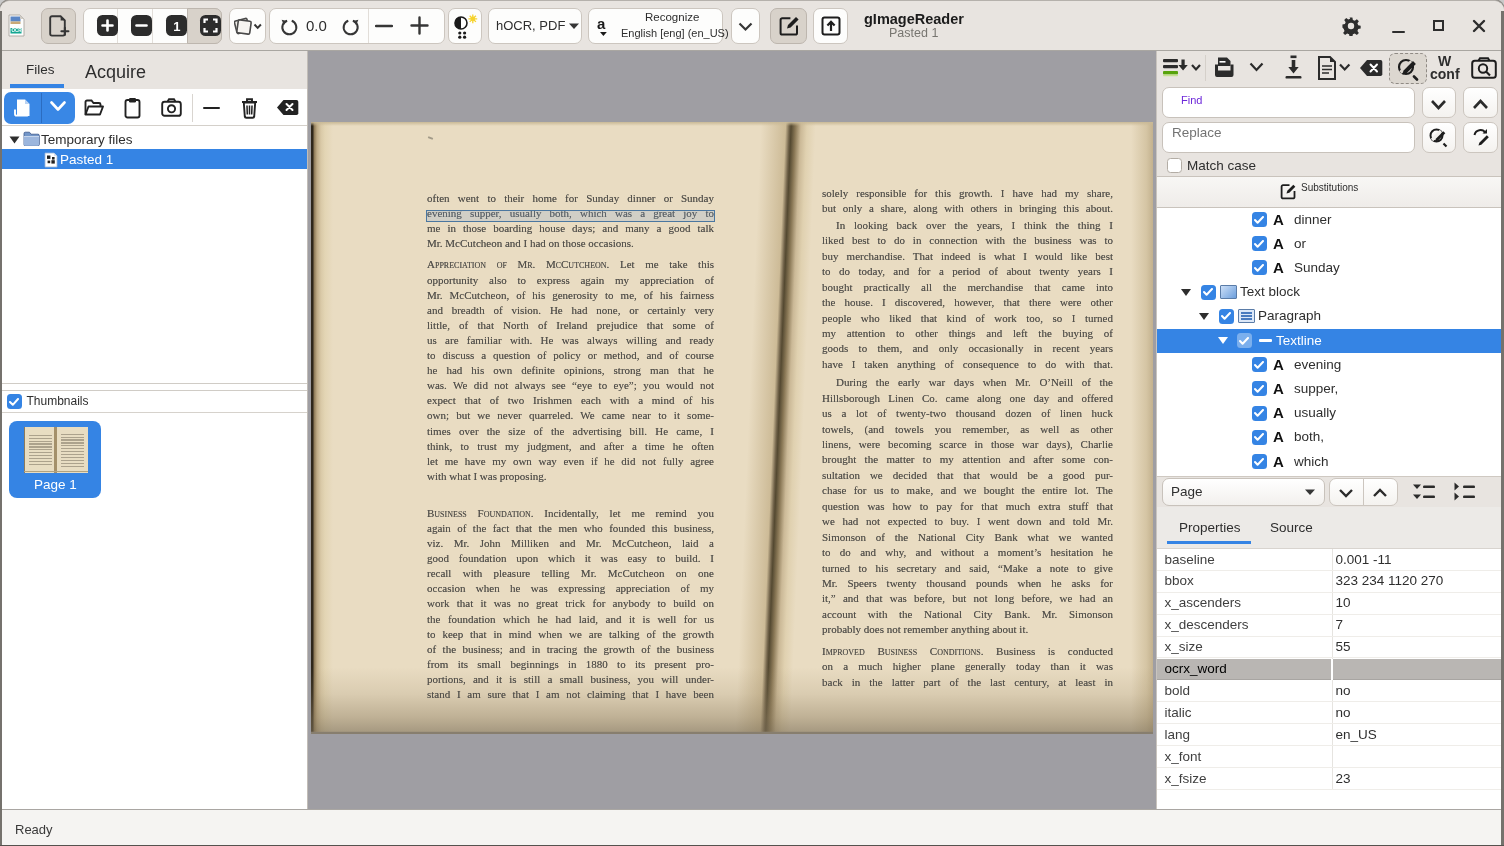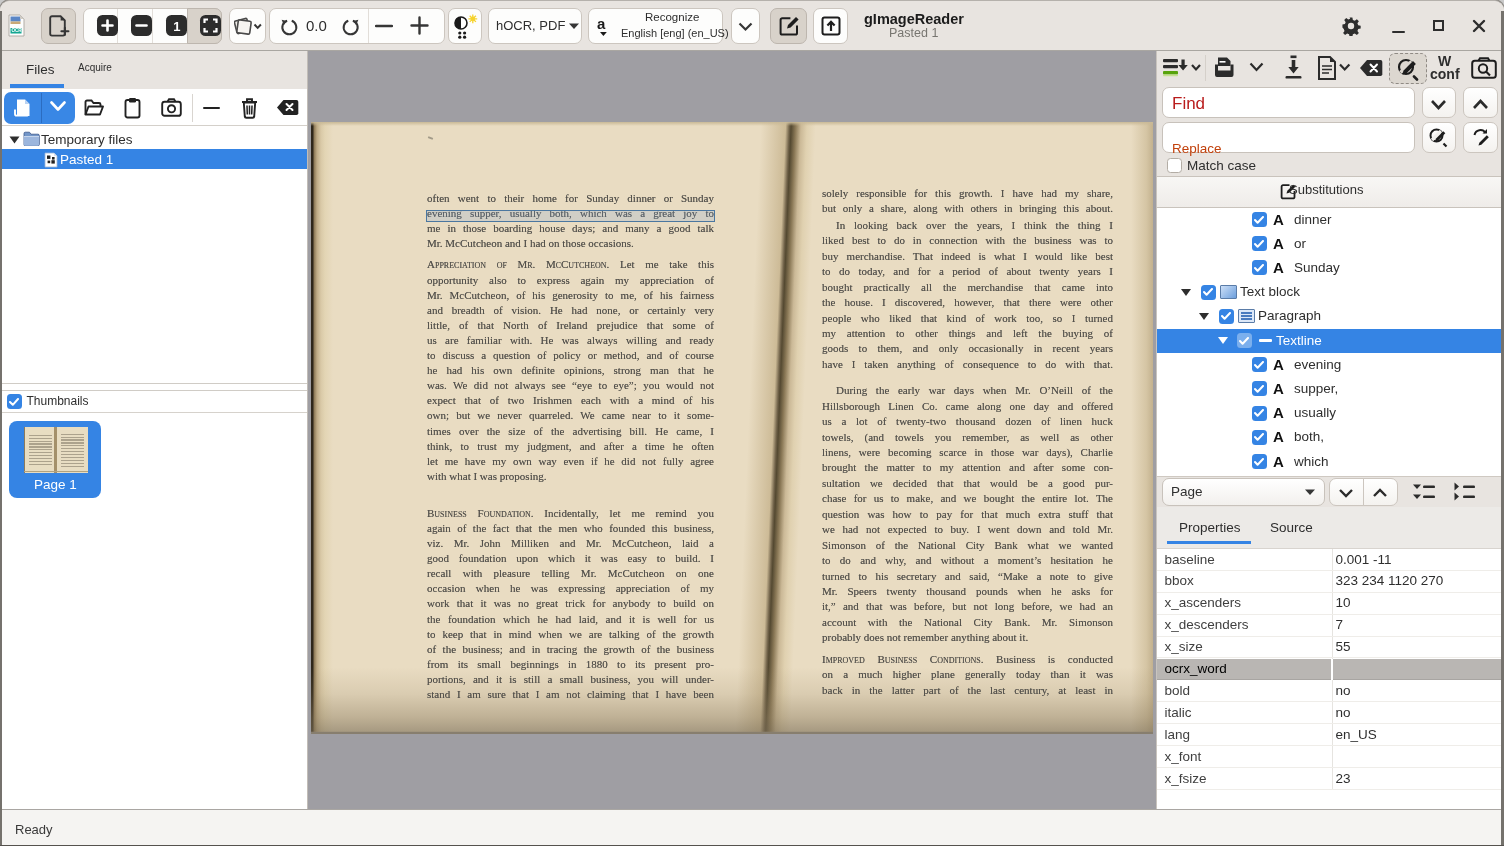--- a/index.html
+++ b/index.html
@@ -163,21 +163,21 @@
 </svg>
 <div class="abs" style="left:1392px;top:30px;width:13px;height:2.4px;background:#2d2d2d;border-radius:1px"></div>
 <div class="abs" style="left:1433px;top:19px;width:11px;height:11px;border:2.2px solid #2d2d2d"></div>
 <svg class="ic" style="left:1472px;top:18px" width="14" height="14" viewBox="0 0 14 14">
         <path d="M2 2l10 10M12 2L2 12" stroke="#2d2d2d" stroke-width="2.4" stroke-linecap="round"></path>
       </svg>
 </div>
 <div id="lpanel">
 <div id="ltabs">
 <span class="txt" style="left:26px;top:11px;font-size:13.5px">Files</span>
-<span class="txt" style="left:78px;top:11px;font-size:10px">Acquire</span>
+<span class="txt" style="left:85px;top:11px;font-size:18px">Acquire</span>
 <div class="abs" style="left:10px;top:33px;width:54px;height:3.5px;background:#3584e4"></div>
 </div>
 <div id="ltoolbar">
 <div class="abs" style="left:4px;top:3px;width:71px;height:32px;background:#3987e5;border-radius:7px"></div>
 <div class="abs" style="left:41px;top:4px;width:1px;height:30px;background:#2b6cc0"></div>
 <svg class="ic" style="left:13px;top:9px" width="20" height="20" viewBox="0 0 20 20">
 <path d="M4 1.5h8l4.5 4.5V18H4z" fill="#fff"></path>
 <path d="M12 1.5L16.5 6H12z" fill="#b9d2f2"></path>
 <path d="M2 11.5v4.5a1.6 1.6 0 0 0 1.6 1.6h9.8a1.6 1.6 0 0 0 1.6-1.6v-4.5" fill="none" stroke="#fff" stroke-width="1.9"></path>
 </svg>
@@ -325,21 +325,21 @@
 <div class="bookline">liked best to do in connection with the business was to</div>
 <div class="bookline">buy merchandise. That indeed is what I would like best</div>
 <div class="bookline">to do today, and for a period of about twenty years I</div>
 <div class="bookline">bought practically all the merchandise that came into</div>
 <div class="bookline">the house. I discovered, however, that there were other</div>
 <div class="bookline">people who liked that kind of work too, so I turned</div>
 <div class="bookline">my attention to other things and left the buying of</div>
 <div class="bookline">goods to them, and only occasionally in recent years</div>
 <div class="bookline">have I taken anything of consequence to do with that.</div>
 </div>
-<div style="margin-top:11px">
+<div style="margin-top:3px">
 <div class="bookline" style="text-indent:14px">During the early war days when Mr. O’Neill of the</div>
 <div class="bookline">Hillsborough Linen Co. came along one day and offered</div>
 <div class="bookline">us a lot of twenty-two thousand dozen of linen huck</div>
 <div class="bookline">towels, (and towels you remember, as well as other</div>
 <div class="bookline">linens, were becoming scarce in those war days), Charlie</div>
 <div class="bookline">brought the matter to my attention and after some con-</div>
 <div class="bookline">sultation we decided that that would be a good pur-</div>
 <div class="bookline">chase for us to make, and we bought the entire lot. The</div>
 <div class="bookline">question was how to pay for that much extra stuff that</div>
 <div class="bookline">we had not expected to buy. I went down and told Mr.</div>
@@ -409,52 +409,52 @@
 <span class="txt" style="left:281px;top:2px;font-size:14px;font-weight:bold">W</span>
 <span class="txt" style="left:273px;top:15px;font-size:14px;font-weight:bold">conf</span>
 <svg class="ic" style="left:314px;top:6px" width="26" height="22" viewBox="0 0 26 22">
 <rect x="1.2" y="3.8" width="23.6" height="17" rx="2.6" fill="none" stroke="#1d1d1d" stroke-width="2"></rect>
 <path d="M7.5 3.8L9 1.2h8l1.5 2.6" fill="none" stroke="#1d1d1d" stroke-width="2"></path>
 <circle cx="12" cy="11.5" r="4.2" fill="none" stroke="#1d1d1d" stroke-width="2"></circle>
 <path d="M15 14.5l4 4" stroke="#1d1d1d" stroke-width="2.2"></path>
 </svg>
 
 <div class="abs" style="left:5px;top:36px;width:253px;height:31px;background:#fff;border:1px solid #c8c2bb;border-radius:7px"></div>
-<span class="txt" style="left:15px;top:43px;font-size:17px;color:#b91c1c">Find</span>
+<span class="txt" style="left:24px;top:43px;font-size:11px;color:#6d28d9">Find</span>
 <div class="btn" style="left:264.5px;top:36px;width:34px;height:31px"></div>
 <svg class="ic" style="left:273px;top:48px" width="17" height="11" viewBox="0 0 17 11">
         <path d="M2 2l6.5 7L15 2" fill="none" stroke="#2b2b2b" stroke-width="2.6"></path>
       </svg>
 <div class="btn" style="left:306px;top:36px;width:35px;height:31px"></div>
 <svg class="ic" style="left:315px;top:48px" width="17" height="11" viewBox="0 0 17 11">
         <path d="M2 9l6.5-7L15 9" fill="none" stroke="#2b2b2b" stroke-width="2.6"></path>
       </svg>
 <div class="abs" style="left:5px;top:70.5px;width:253px;height:31px;background:#fff;border:1px solid #c8c2bb;border-radius:7px"></div>
-<span class="txt" style="left:15px;top:90px;font-size:13.5px;color:#c2410c">Replace</span>
+<span class="txt" style="left:15px;top:74px;font-size:13.5px;color:#737373">Replace</span>
 <div class="btn" style="left:264.5px;top:70.5px;width:34px;height:31px"></div>
 <svg class="ic" style="left:271px;top:76px" width="21" height="21" viewBox="0 0 21 21">
 <circle cx="8.5" cy="8.5" r="6" fill="none" stroke="#1d1d1d" stroke-width="2"></circle>
 <path d="M4 13L13 4" stroke="#f2f0ed" stroke-width="3.2"></path>
 <path d="M7 14.5l0.8-2.8 7.5-7.5 2 2-7.5 7.5z" fill="#1d1d1d"></path>
 <path d="M15.5 16.5l3 3" stroke="#1d1d1d" stroke-width="2.2"></path>
 </svg>
 <div class="btn" style="left:306px;top:70.5px;width:35px;height:31px"></div>
 <svg class="ic" style="left:313px;top:76px" width="22" height="21" viewBox="0 0 22 21">
 <path d="M4.5 8a6 6 0 0 1 11-2" fill="none" stroke="#1d1d1d" stroke-width="2"></path>
 <path d="M12.5 6.5h4.5V2z" fill="#1d1d1d"></path>
 <path d="M5 14.5l0.8-2.8 7.5-7.5 2 2-7.5 7.5z" fill="#1d1d1d" transform="translate(3.5,4)"></path>
 </svg>
 <div class="abs" style="left:10px;top:107px;width:15px;height:15px;background:#fff;border:1px solid #b3ada5;border-radius:3.5px"></div>
 <span class="txt" style="left:30px;top:107px;font-size:13.5px">Match case</span>
 <div class="abs" style="left:-1px;top:124.5px;width:350px;height:32px;background:linear-gradient(#f8f7f5,#efece9);border:1px solid #c9c3bc"></div>
 <svg class="ic" style="left:123px;top:132px" width="17" height="17" viewBox="0 0 17 17">
 <path d="M14.5 8V14a1.4 1.4 0 0 1-1.4 1.4H3A1.4 1.4 0 0 1 1.6 14V3.6A1.4 1.4 0 0 1 3 2.2h6.5" fill="none" stroke="#1d1d1d" stroke-width="1.8"></path>
 <path d="M6.5 10.5l0.8-2.8 6-6 2 2-6 6z" fill="#1d1d1d"></path>
 </svg>
-<span class="txt" style="left:132px;top:131px;font-size:13px">Substitutions</span>
+<span class="txt" style="left:144px;top:131px;font-size:10px">Substitutions</span>
 
 <div class="abs" style="left:0;top:156.5px;width:348px;height:268.5px;background:#fff;overflow:hidden" id="tree">
 <span class="aicon" style="left:116px;top:-16.5px">A</span>
 <div class="trow" style="top:0">
 <div class="cb" style="left:95px">
             <svg width="10" height="8" viewBox="0 0 10 8">
               <path d="M1 4l2.6 2.8L9 1" fill="none" stroke="#fff" stroke-width="2" stroke-linecap="round" stroke-linejoin="round"></path>
             </svg>
           </div>
 <span class="aicon" style="left:116px">A</span>

